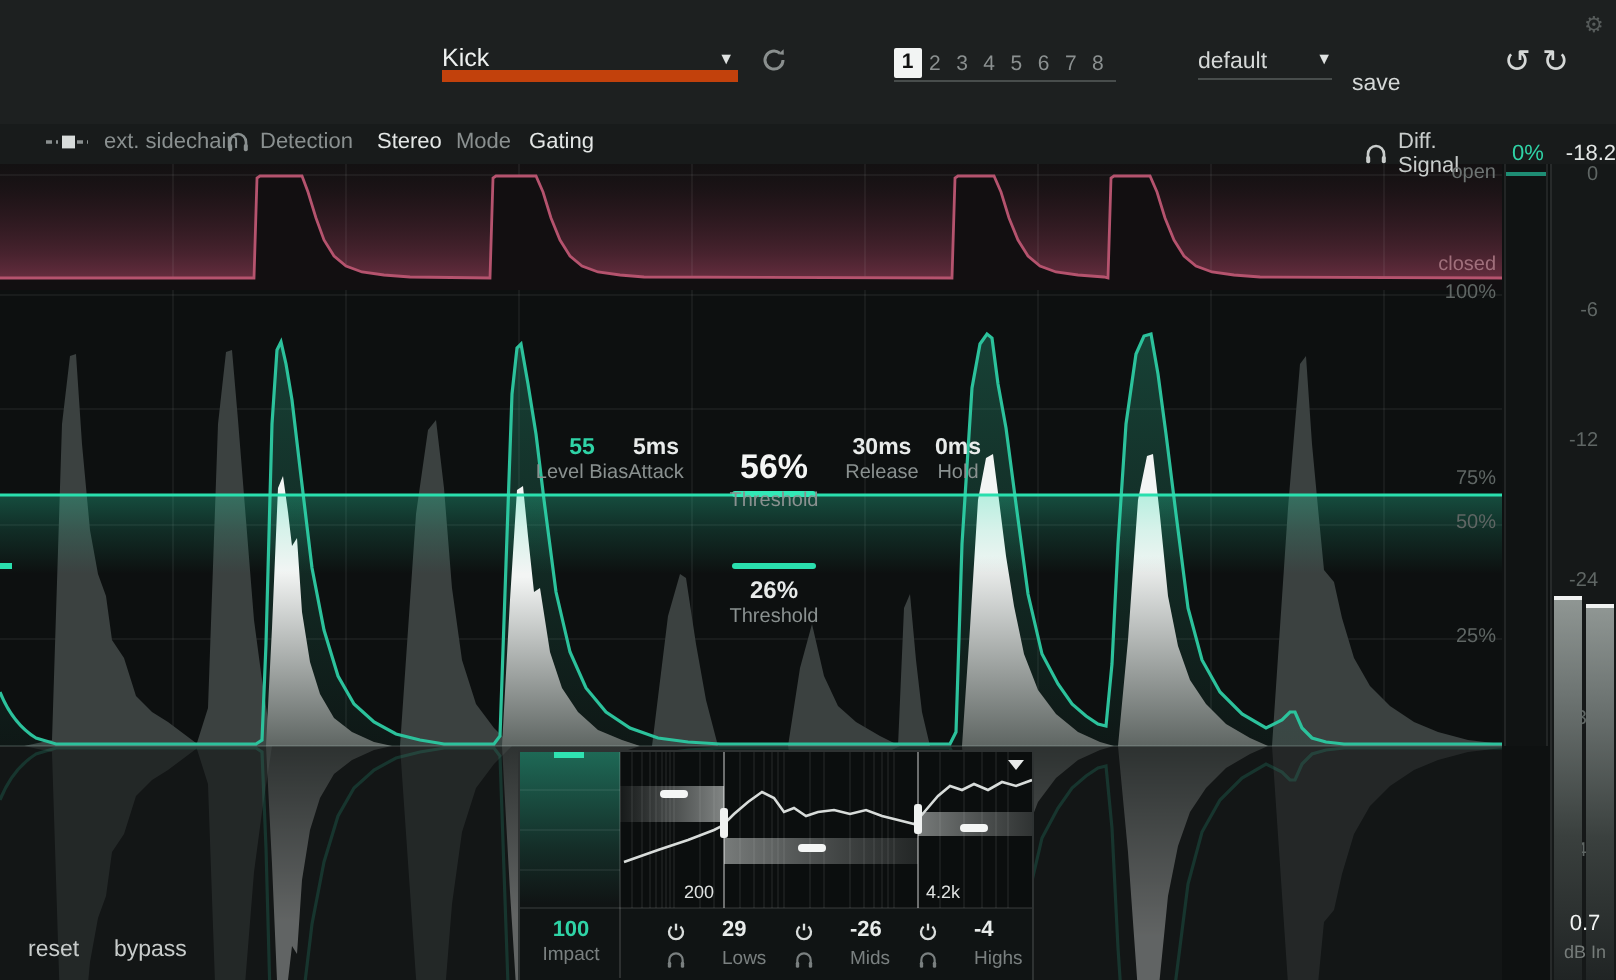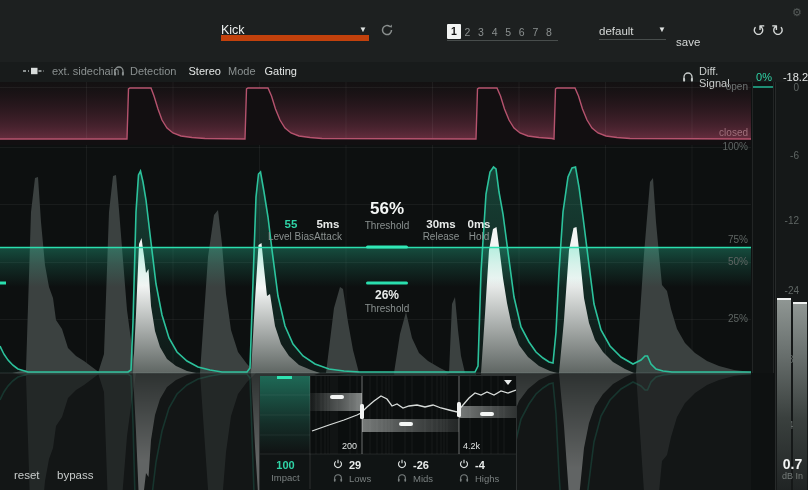--- a/index.html
+++ b/index.html
@@ -43,28 +43,28 @@
 
   
   .gatestrip { position:absolute; left:752px; top:82px; width:22px; height:291px; background:#101313;
                border-left:1px solid rgba(255,255,255,.08); border-right:1px solid rgba(255,255,255,.08); }
   .gatestrip .online { position:absolute; left:0; top:4px; width:100%; height:2px; background:#1e8d74; }
   .meterpanel { position:absolute; left:775px; top:82px; width:33px; height:408px; background:#151818;
                 border-left:1px solid rgba(255,255,255,.08); }
   .dbtick { position:absolute; right:9px; width:24px; text-align:right; font-size:10px; color:#5f6664; }
   .mbar { position:absolute; width:14px; background:linear-gradient(180deg,#8f9693 0%,#6d7472 25%,#3a403e 62%,#202424 100%); }
   .mcap { position:absolute; width:14px; height:2px; background:#f0f2f1; }
-  .mval { position:absolute; left:0; top:374px; width:33px; text-align:center; font-size:14px; font-weight:bold; color:#f2f4f3; }
+  .mval { position:absolute; left:0; top:374px; width:33px; text-align:center; font-size:11px; font-weight:normal; color:#f2f4f3; }
   .munit { position:absolute; left:0; top:389px; width:33px; text-align:center; font-size:9px; color:#767c7a; }
 
   
   .bandpanel { position:absolute; left:259px; top:375px; width:258px; height:115px; background:#101414;
                border:1px solid rgba(255,255,255,.13); border-bottom:none; }
   .bp-ctrl { position:absolute; font-size:11px; }
-  .bp-row { display:flex; align-items:flex-start; gap:6px; height:12px; }
+  .bp-row { display:flex; align-items:flex-end; gap:18px; height:12px; }
   .bp-row + .bp-row { margin-top:2px; }
   .bp-val { font-weight:bold; color:#e8ebea; }
   .bp-lab { font-size:9.5px; color:#7a8080; }
   .imp-val { position:absolute; left:0; top:83px; width:51px; text-align:center; font-size:11px; font-weight:bold; color:#2fd3a6; }
   .imp-lab { position:absolute; left:0; top:96px; width:51px; text-align:center; font-size:9.5px; color:#7a8080; }
 
   .footbtn { position:absolute; top:469px; font-size:11.5px; color:#c8cccb; }
 </style>
 </head>
 <body>
@@ -251,21 +251,21 @@
 <div class="sidelabel" style="top:313px;">25%</div>
 
 <div class="param" style="left:291px;top:218px;">
   <div class="val teal">55</div>
   <div class="lab">Level Bias</div>
 </div>
 <div class="param" style="left:328px;top:218px;">
   <div class="val">5ms</div>
   <div class="lab">Attack</div>
 </div>
-<div class="param" style="left:387px;top:199px;">
+<div class="param" style="left:387px;top:224px;">
   <div class="big">56%</div>
   <div class="lab">Threshold</div>
 </div>
 <div class="param" style="left:441px;top:218px;">
   <div class="val">30ms</div>
   <div class="lab">Release</div>
 </div>
 <div class="param" style="left:479px;top:218px;">
   <div class="val">0ms</div>
   <div class="lab">Hold</div>

